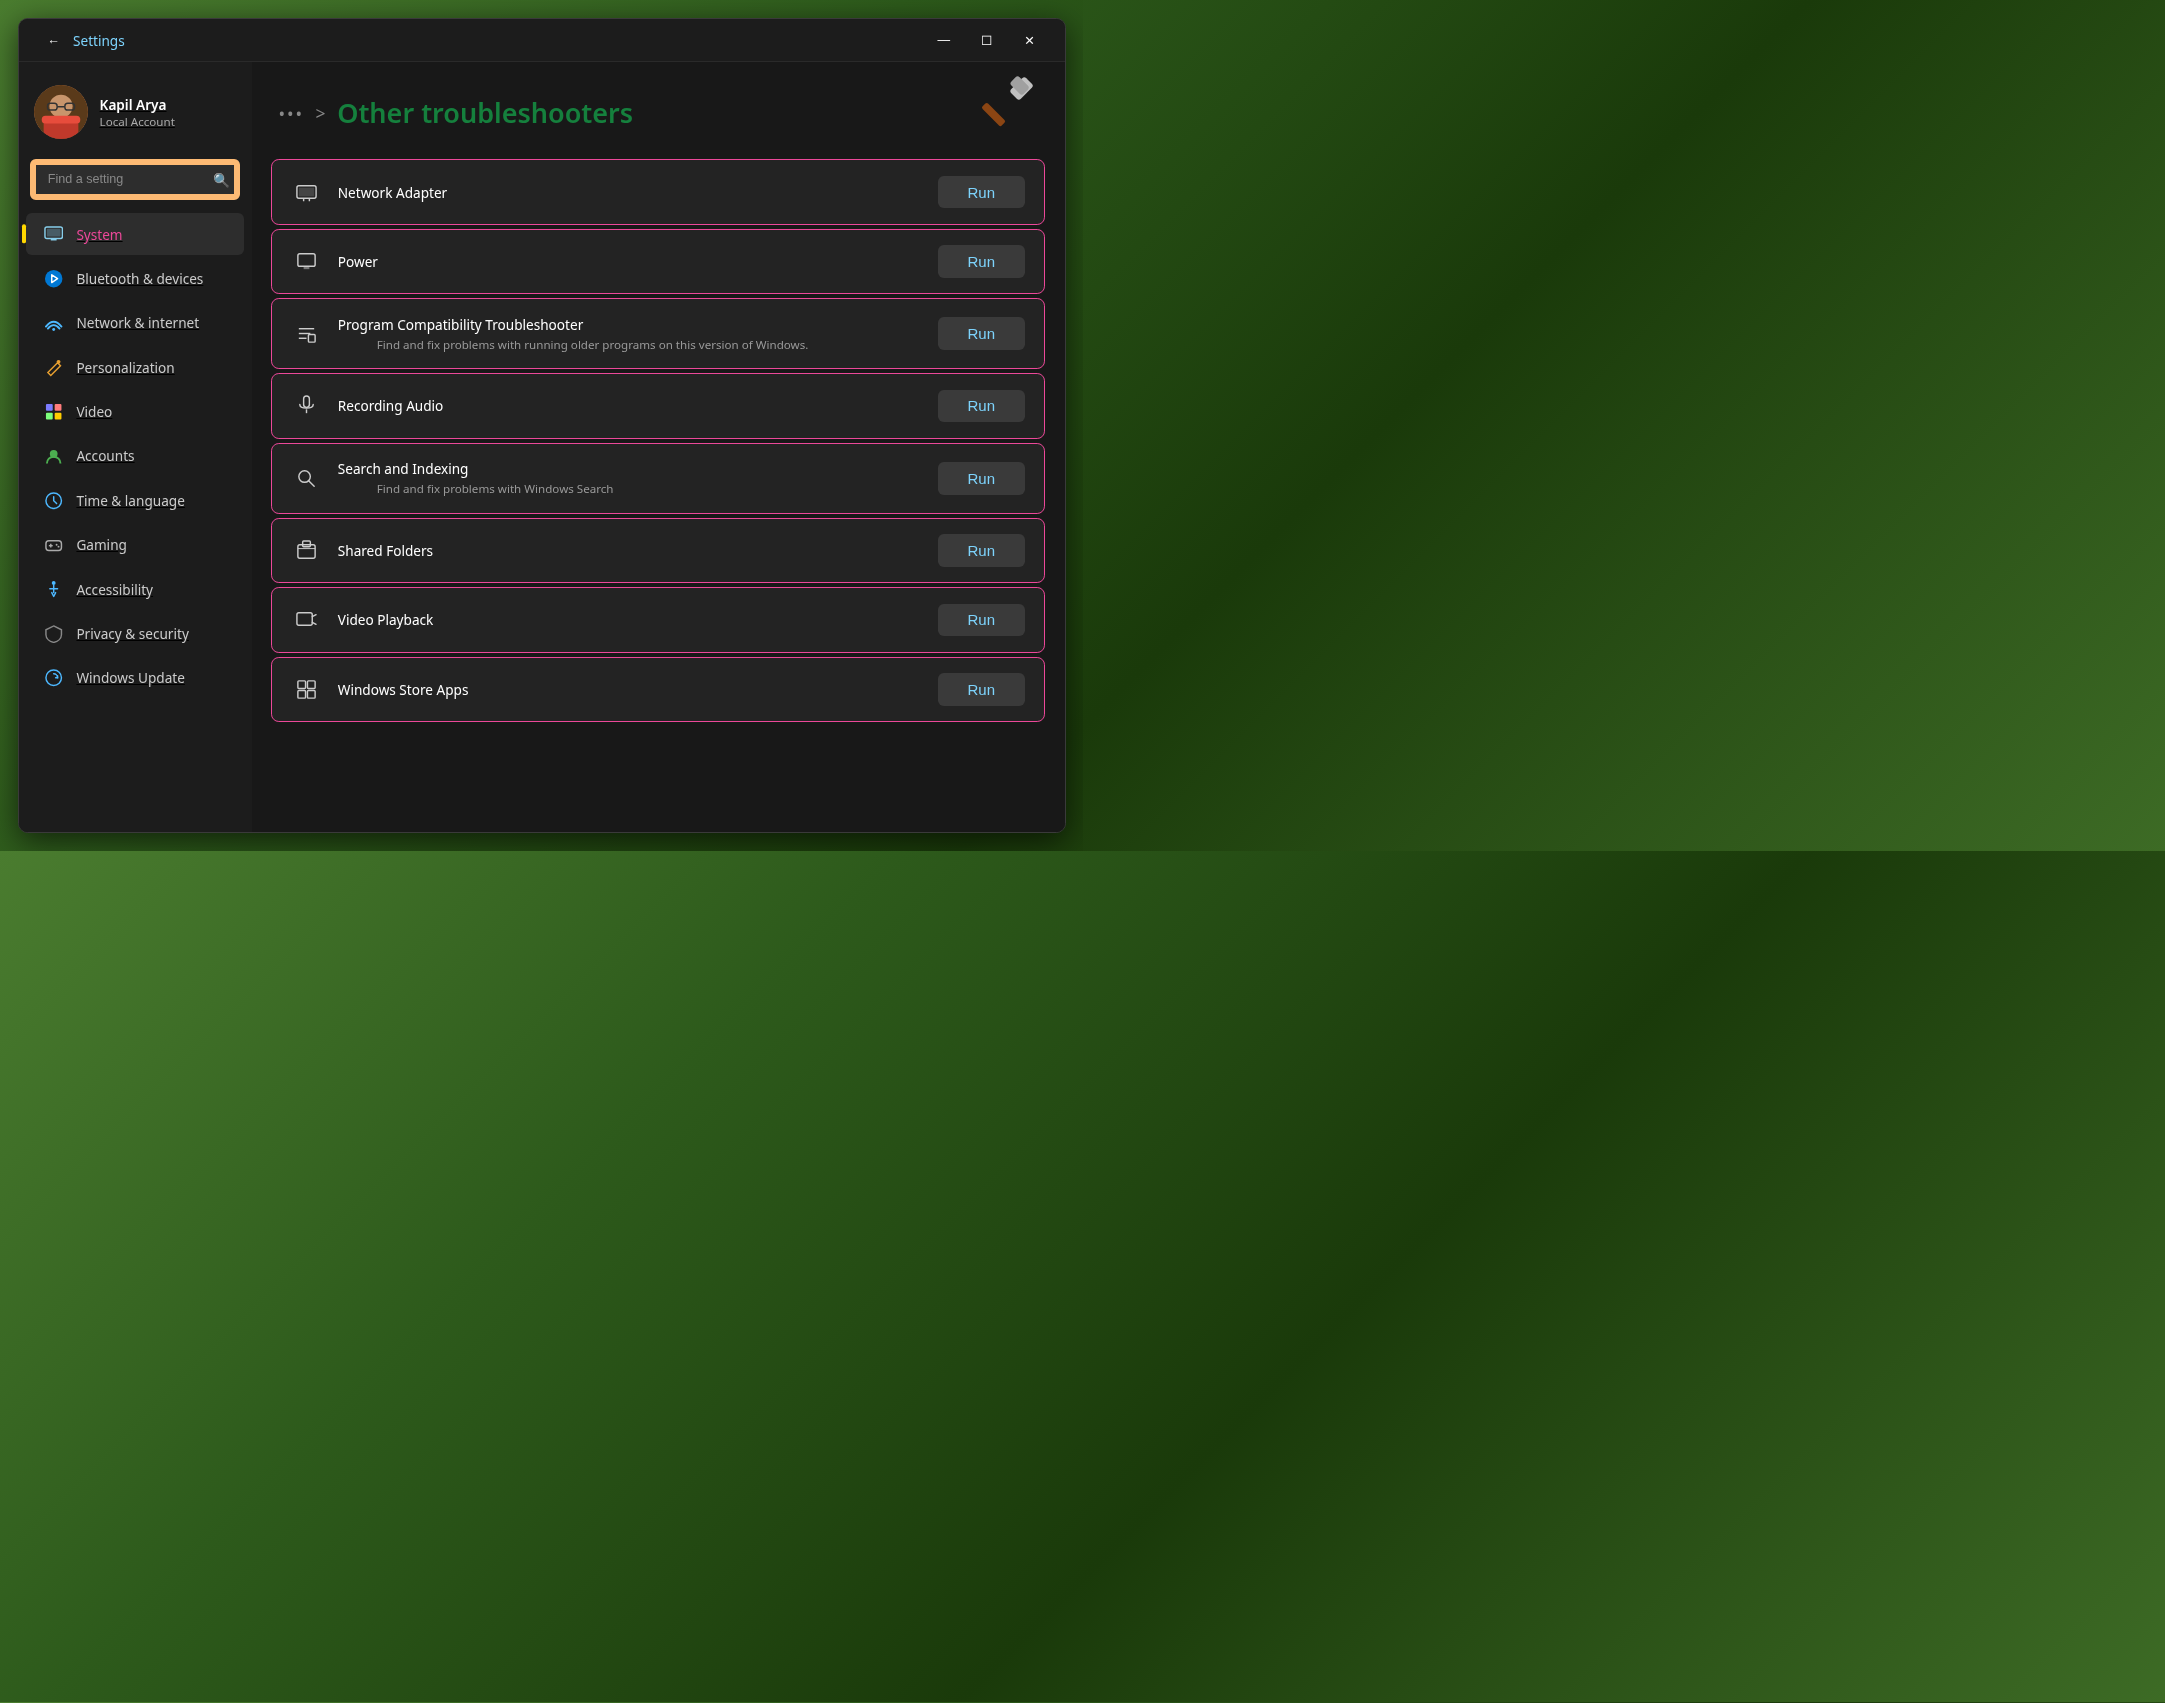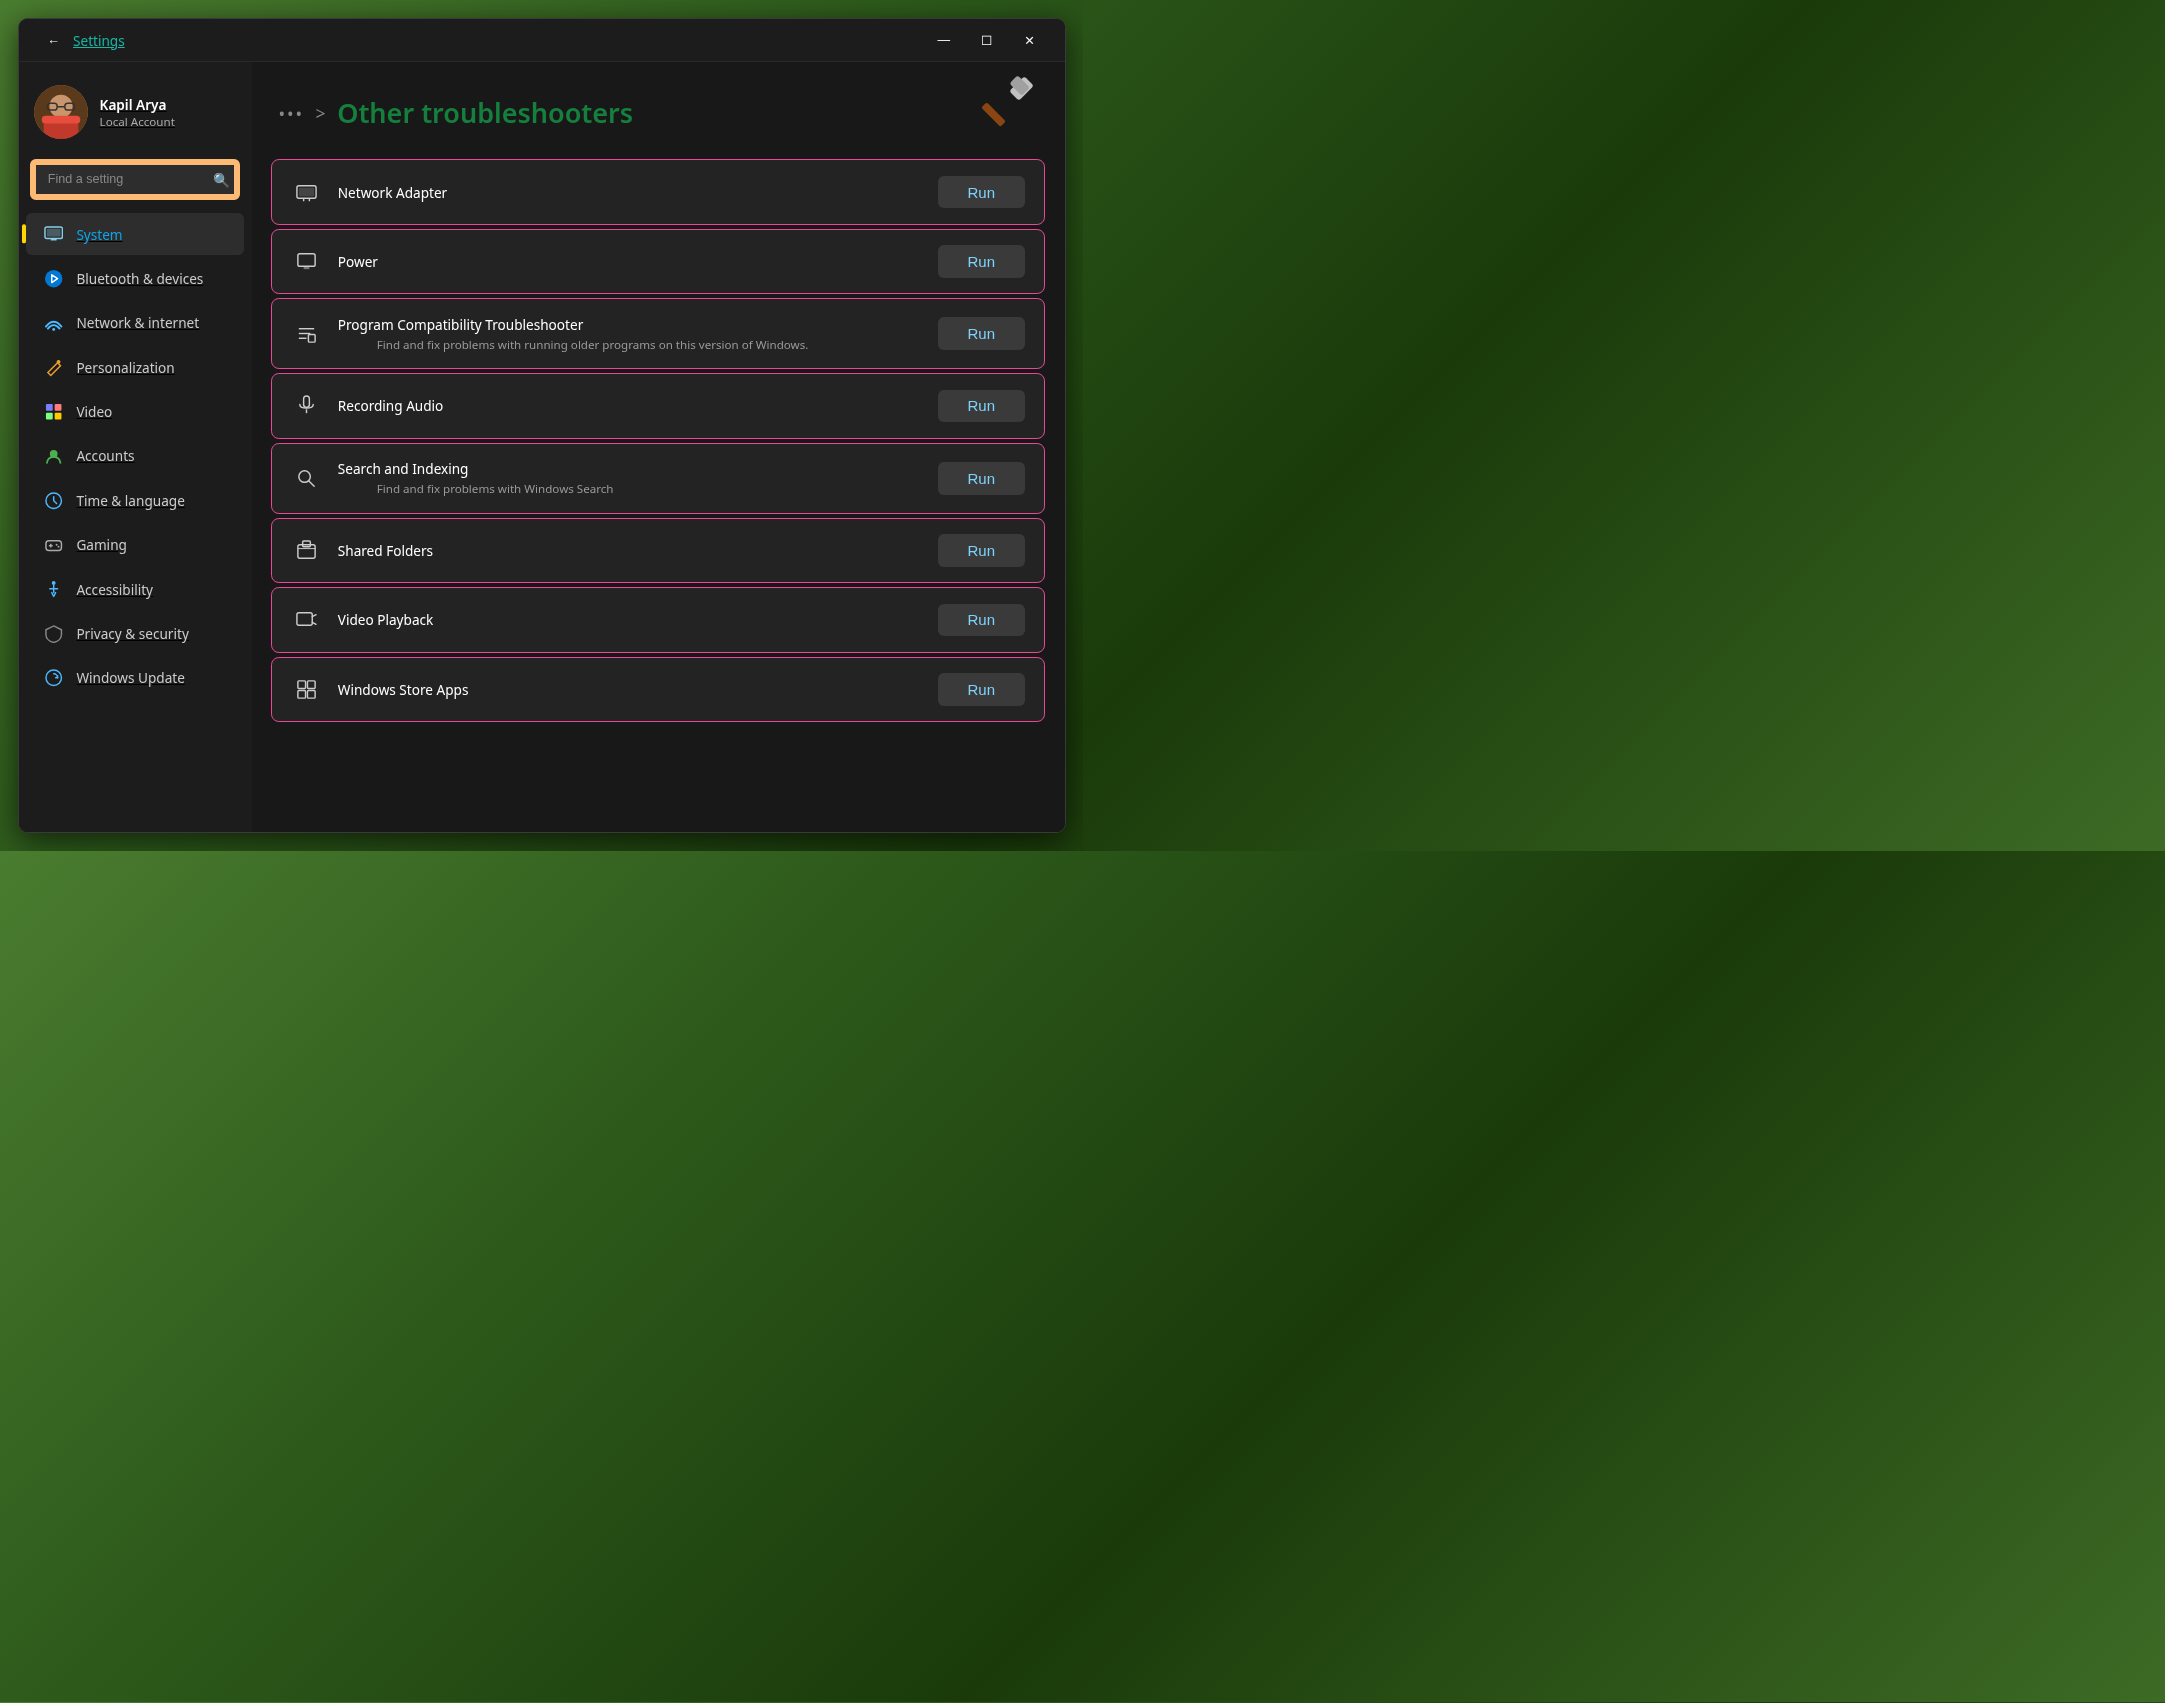--- a/index.html
+++ b/index.html
@@ -27,24 +27,23 @@
     .titlebar {
       height: 43px;
       background: #1c1c1c;
       display: flex;
       align-items: center;
       padding: 0 15.5px;
       flex-shrink: 0;
       border-bottom: 1px solid #2a2a2a;
     }
     .titlebar-title {
-      color: #14b8a6;
+      color: #7dd3fc;
       font-size: 13.6px;
       flex: 1;
-      text-decoration: underline;
     }
     .titlebar-controls {
       display: flex;
       gap: 3.9px;
     }
     .titlebar-btn {
       width: 39px;
       height: 31px;
       background: none;
       border: none;
@@ -149,21 +148,21 @@
       padding: 9.7px 15.5px;
       cursor: pointer;
       border-radius: 5.8px;
       margin: 1px 7.8px;
       color: #ccc;
       font-size: 13.6px;
       position: relative;
     }
     .nav-item.active {
       background: #2d2d2d;
-      color: #0ea5e9;
+      color: #ec4899;
     }
     .nav-item.active::before {
       content: '';
       position: absolute;
       left: -3.9px;
       top: 50%;
       transform: translateY(-50%);
       width: 3.9px;
       height: 19.4px;
       background: #ffd700;

